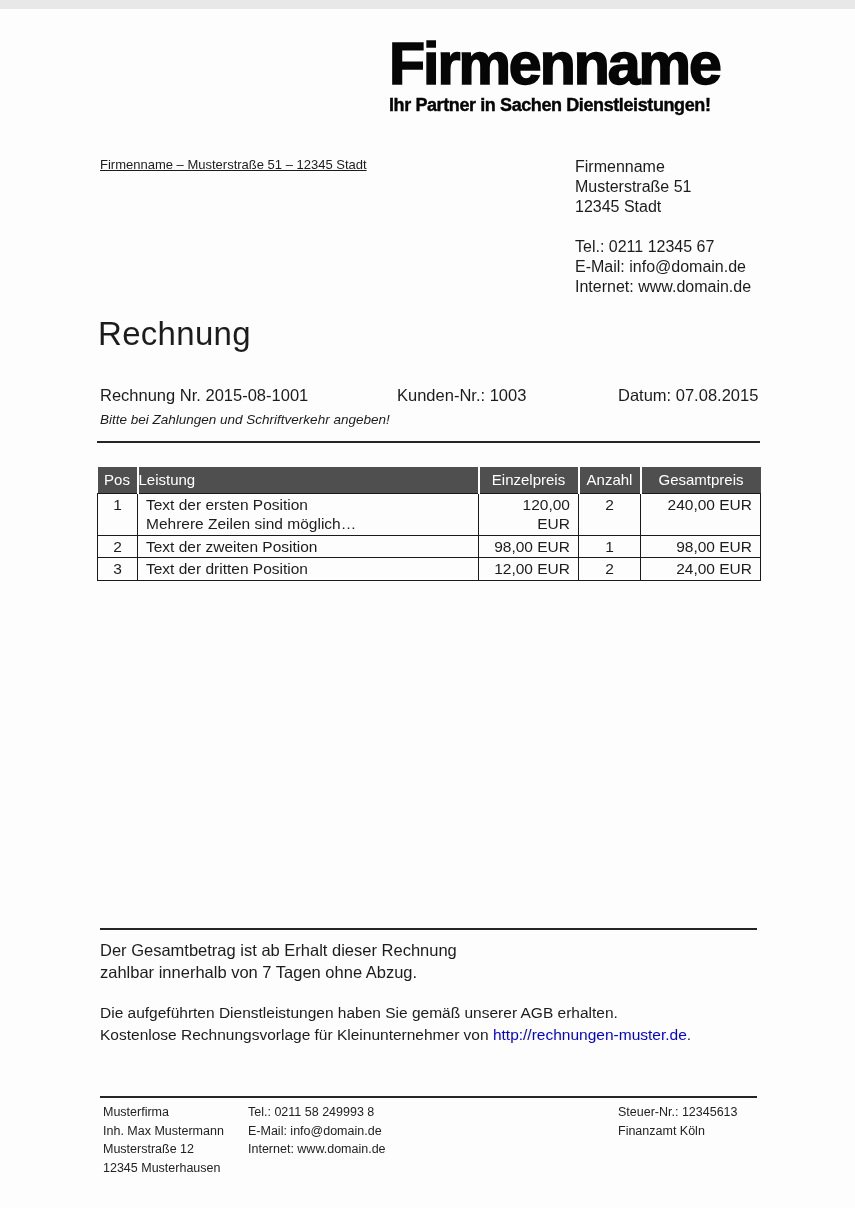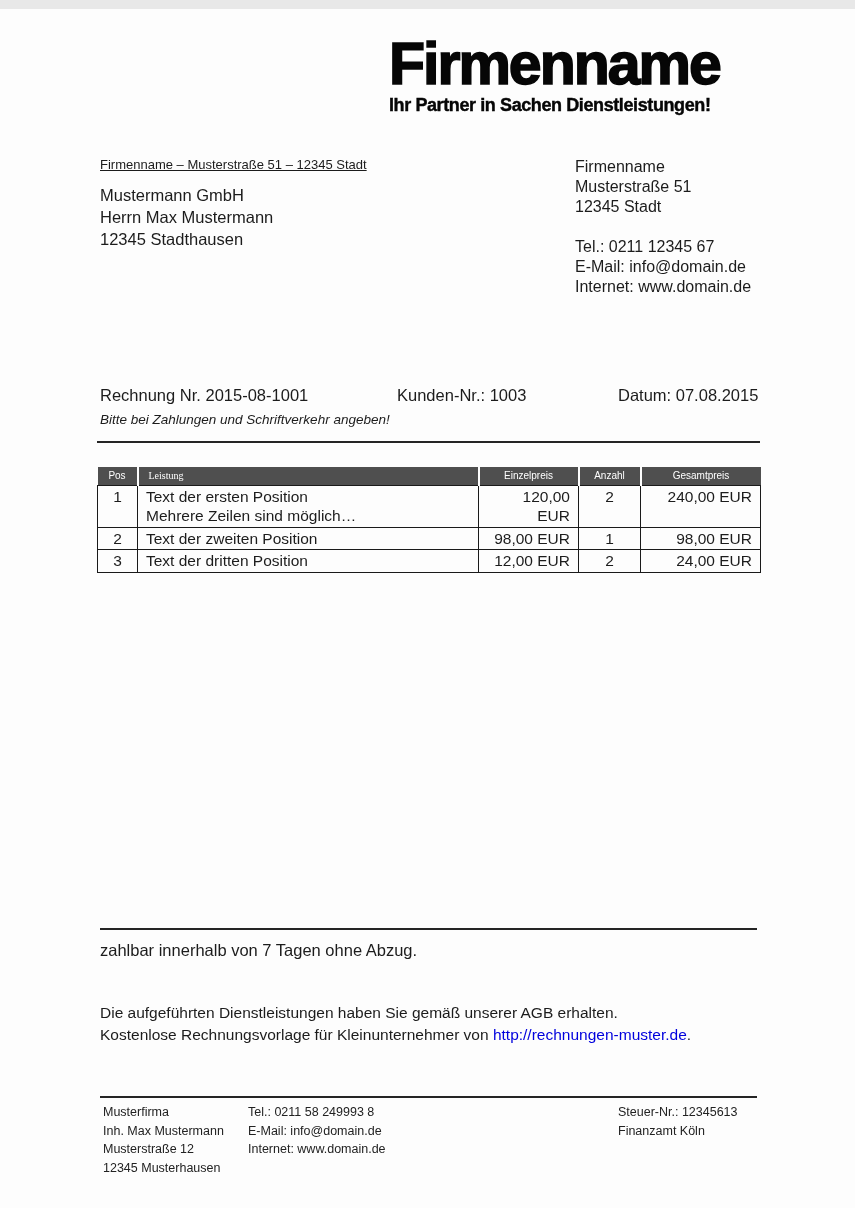--- a/index.html
+++ b/index.html
@@ -58,28 +58,28 @@
   table.items { border-collapse: collapse; table-layout: fixed; width: 663px; font-size: 15.5px; }
   table.items col.c-pos { width: 40px; }
   table.items col.c-leistung { width: 341px; }
   table.items col.c-einzelpreis { width: 100px; }
   table.items col.c-anzahl { width: 62px; }
   table.items col.c-gesamtpreis { width: 120px; }
   table.items th {
     background: var(--table-header-bg, #4f4f4f);
     color: var(--table-header-text, #ffffff);
     font-weight: normal;
-    font-size: 10px;
-    height: 18px;
+    font-size: 15px;
+    height: 26px;
     padding: 0 6px;
     text-align: center;
     border: none;
   }
   table.items th + th { border-left: 2px solid #fdfdfd; }
-  table.items th.h-leistung { text-align: left; padding-left: 10px; font-family: Liberation Serif, serif; }
+  table.items th.h-leistung { text-align: left; padding-left: 0; }
   table.items td {
     border: 1px solid #1a1a1a;
     padding: 1px 8px;
     line-height: 19.5px;
     vertical-align: top;
     background: #fdfdfd;
   }
   td.cell-pos { text-align: center; }
   td.cell-leistung { text-align: left; padding-left: 10px; }
   td.cell-einzelpreis, td.cell-gesamtpreis { text-align: right; }
@@ -109,39 +109,35 @@
 
 <div class="page">
 
   <div class="abs logo-block">
     <div class="logo-name">Firmenname</div>
     <div class="logo-tagline">Ihr Partner in Sachen Dienstleistungen!</div>
   </div>
 
   <div class="abs sender-line">Firmenname – Musterstraße 51 – 12345 Stadt</div>
 
-  <div class="abs recipient">
-    <div>Mustermann GmbH</div>
-    <div>Herrn Max Mustermann</div>
-    <div>12345 Stadthausen</div>
-  </div>
 
   <div class="abs company-block">
     <div>
       <div>Firmenname</div>
       <div>Musterstraße 51</div>
       <div>12345 Stadt</div>
     </div>
     <div class="company-contact">
       <div>Tel.: 0211 12345 67</div>
       <div>E-Mail: info@domain.de</div>
       <div>Internet: www.domain.de</div>
     </div>
   </div>
 
+  <div class="abs doc-title">Rechnung</div>
 
   <div class="abs meta-invoice">Rechnung Nr. 2015-08-1001</div>
   <div class="abs meta-customer">Kunden-Nr.: 1003</div>
   <div class="abs meta-date">Datum: 07.08.2015</div>
   <div class="abs meta-note">Bitte bei Zahlungen und Schriftverkehr angeben!</div>
 
   <div class="abs rule rule-1"></div>
 
   <div class="abs items-table-wrap">
     <table class="items">
@@ -190,20 +186,21 @@
       <td class="cell-anzahl">2</td>
       <td class="cell-gesamtpreis">24,00 EUR</td>
     </tr>
         </tbody>
     </table>
   </div>
 
   <div class="abs rule rule-2"></div>
 
   <div class="abs terms">
+    <div>Der Gesamtbetrag ist ab Erhalt dieser Rechnung</div>
     <div>zahlbar innerhalb von 7 Tagen ohne Abzug.</div>
   </div>
 
   <div class="abs legal">
     <div>Die aufgeführten Dienstleistungen haben Sie gemäß unserer AGB erhalten.</div>
     <div>
       <span>Kostenlose Rechnungsvorlage für Kleinunternehmer von </span><a class="link">http://rechnungen-muster.de</a><span>.</span>
     </div>
   </div>
 

